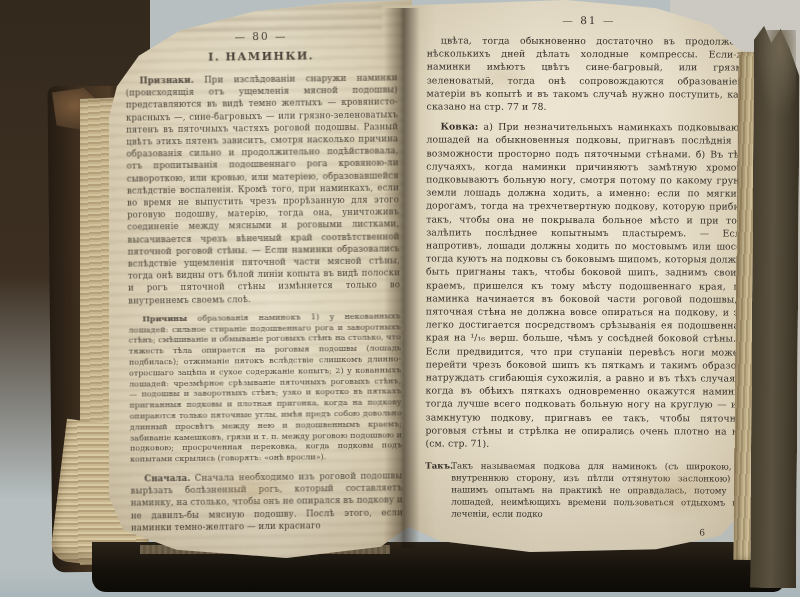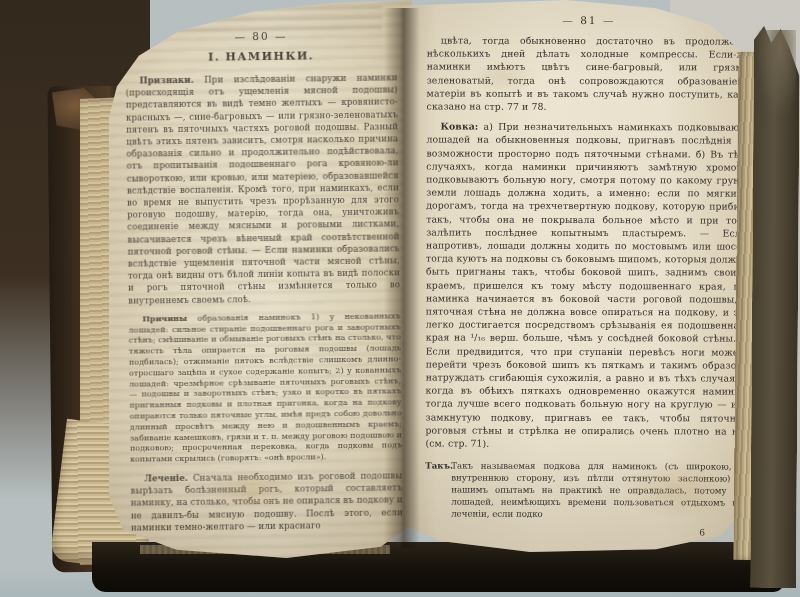--- a/index.html
+++ b/index.html
@@ -96,21 +96,21 @@
   <div class="book-bottom-edge"></div>
 
   <div class="page page-left">
     <div class="page-shade"></div>
     <div class="ghost-top"></div>
     <div class="text-col lp-col">
       <div class="page-header">— 80 —</div>
       <div class="chapter-title">І. НАМИНКИ.</div>
       <p class="para lp-main"><span class="lead">Признаки.</span> <span>При изслѣдованіи снаружи наминки (происходящія отъ ущемленія мясной подошвы) представляются въ видѣ темно желтыхъ — кровянисто-красныхъ —, сине-багровыхъ — или грязно-зеленоватыхъ пятенъ въ пяточныхъ частяхъ роговой подошвы. Разный цвѣтъ этихъ пятенъ зависитъ, смотря насколько причина образованія сильно и продолжительно подѣйствовала, отъ пропитыванія подошвеннаго рога кровяною-ли сывороткою, или кровью, или матеріею, образовавшейся вслѣдствіе воспаленія. Кромѣ того, при наминкахъ, если во время не выпустить чрезъ прорѣзанную для этого роговую подошву, матерію, тогда она, уничтоживъ соединеніе между мясными и роговыми листками, высачивается чрезъ вѣнечный край соотвѣтственной пяточной роговой стѣны. — Если наминки образовались вслѣдствіе ущемленія пяточной части мясной стѣны, тогда онѣ видны отъ бѣлой линіи копыта въ видѣ полоски и рогъ пяточной стѣны измѣняется только во внутреннемъ своемъ слоѣ.</span></p>
       <p class="para lp-small"><span class="lead">Причины</span> <span>образованія наминокъ 1) у некованныхъ лошадей: сильное стираніе подошвеннаго рога и заворотныхъ стѣнъ; смѣшиваніе и обмываніе роговыхъ стѣнъ на столько, что тяжесть тѣла опирается на роговыя подошвы (лошадь подбилась); отжиманіе пятокъ вслѣдствіе слишкомъ длинно-отросшаго зацѣпа и сухое содержаніе копытъ; 2) у кованныхъ лошадей: чрезмѣрное срѣзываніе пяточныхъ роговыхъ стѣнъ, — подошвы и заворотныхъ стѣнъ; узко и коротко въ пяткахъ пригнанныя подковы и плотная пригонка, когда на подкову опираются только пяточные углы, имѣя предъ собою довольно длинный просвѣтъ между нею и подошвеннымъ краемъ; забиваніе камешковъ, грязи и т. п. между роговою подошвою и подковою; просроченная перековка, когда подковы подъ копытами скрылись (говорятъ: «онѣ вросли»).</span></p>
-      <p class="para lp-main"><span class="lead">Леченіе.</span> <span>Сначала необходимо изъ роговой подошвы вырѣзать болѣзненный рогъ, который составляетъ наминку, на столько, чтобы онъ не опирался въ подкову и не давилъ-бы мясную подошву. Послѣ этого, если наминки темно-желтаго — или краснаго</span></p>
+      <p class="para lp-main"><span class="lead">Сначала.</span> <span>Сначала необходимо изъ роговой подошвы вырѣзать болѣзненный рогъ, который составляетъ наминку, на столько, чтобы онъ не опирался въ подкову и не давилъ-бы мясную подошву. Послѣ этого, если наминки темно-желтаго — или краснаго</span></p>
     </div>
     <div class="ghost"></div>
   </div>
 
   <div class="page page-right">
     <div class="page-shade"></div>
     <div class="text-col rp-col">
       <div class="page-header">— 81 —</div>
       <p class="para rp-main"><span>цвѣта, тогда обыкновенно достаточно въ продолженіи нѣсколькихъ дней дѣлать холодные компрессы. Если-же наминки имѣютъ цвѣтъ сине-багровый, или грязно-зеленоватый, тогда онѣ сопровождаются образованіемъ матеріи въ копытѣ и въ такомъ случаѣ нужно поступить, какъ сказано на стр. 77 и 78.</span></p>
       <p class="para rp-main"><span class="lead">Ковка:</span> <span>а) При незначительныхъ наминкахъ подковываютъ лошадей на обыкновенныя подковы, пригнавъ послѣднія по возможности просторно подъ пяточными стѣнами. б) Въ тѣхъ случаяхъ, когда наминки причиняютъ замѣтную хромоту, подковываютъ больную ногу, смотря потому по какому грунту земли лошадь должна ходить, а именно: если по мягкимъ дорогамъ, тогда на трехчетвертную подкову, которую прибить такъ, чтобы она не покрывала больное мѣсто и при томъ залѣпить послѣднее копытнымъ пластыремъ. — Если, напротивъ, лошади должны ходить по мостовымъ или шоссе, тогда куютъ на подковы съ боковымъ шипомъ, которыя должны быть пригнаны такъ, чтобы боковой шипъ, заднимъ своимъ краемъ, пришелся къ тому мѣсту подошвеннаго края, гдѣ наминка начинается въ боковой части роговой подошвы, а пяточная стѣна не должна вовсе опираться на подкову, и это легко достигается посредствомъ срѣзыванія ея подошвеннаго края на ¹/₁₆ верш. больше, чѣмъ у сосѣдней боковой стѣны. в) Если предвидится, что при ступаніи перевѣсъ ноги можетъ перейти чрезъ боковой шипъ къ пяткамъ и такимъ образомъ натруждать сгибающія сухожилія, а равно и въ тѣхъ случаяхъ, когда въ обѣихъ пяткахъ одновременно окажутся наминки, тогда лучше всего подковать больную ногу на круглую — или замкнутую подкову, пригнавъ ее такъ, чтобы пяточныя роговыя стѣны и стрѣлка не опирались очень плотно на нее (см. стр. 71).</span></p>

